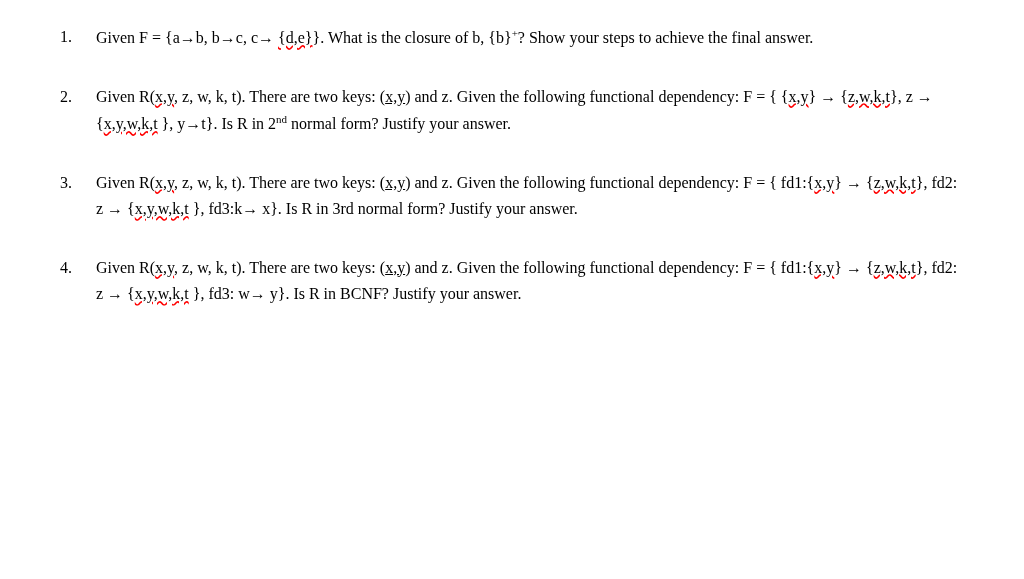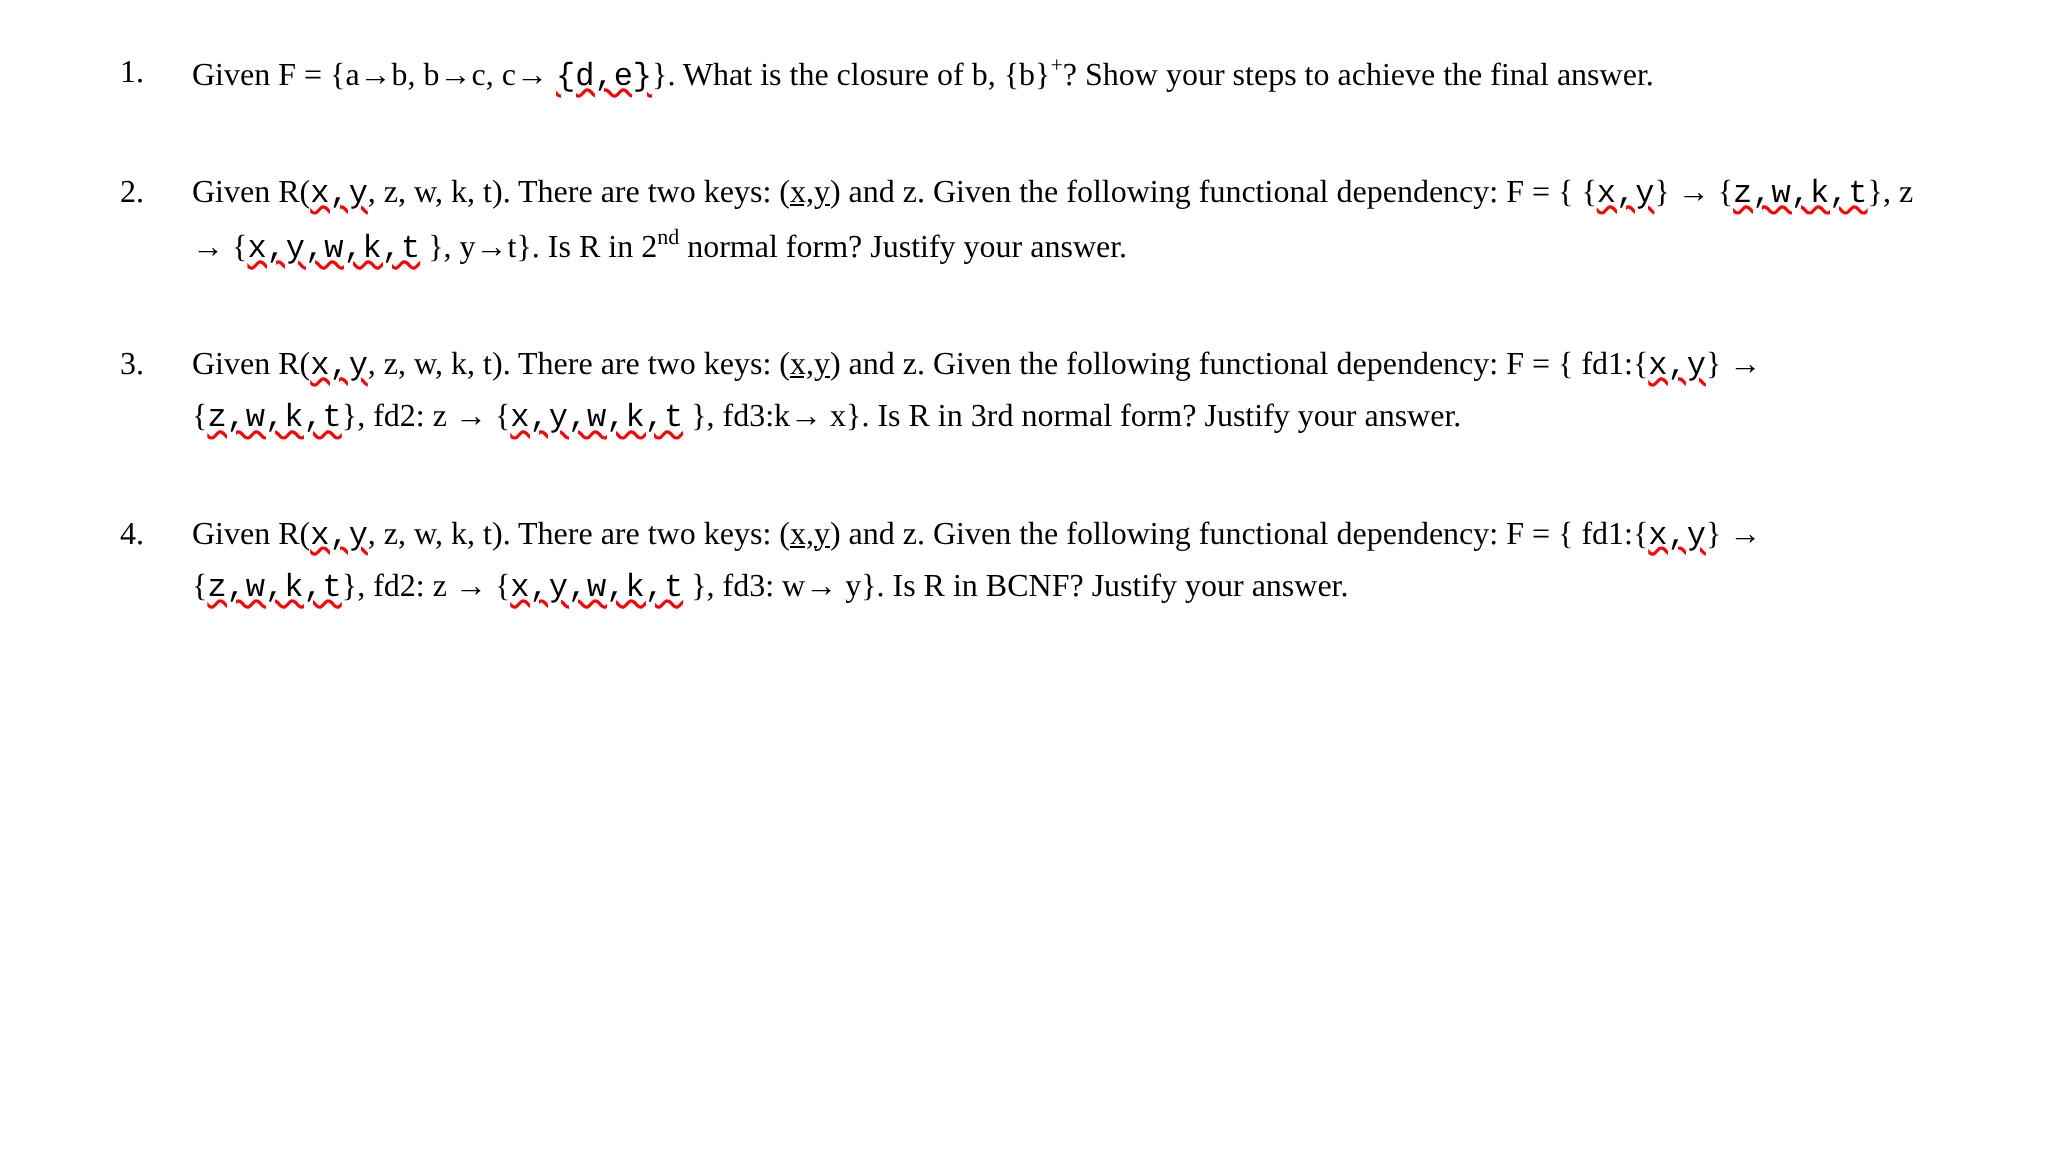--- a/index.html
+++ b/index.html
@@ -33,21 +33,20 @@
       flex: 1;
       font-size: 16px;
       line-height: 1.65;
     }
     .underline {
       text-decoration: underline;
     }
     .wavy {
       text-decoration: underline wavy red;
       text-decoration-color: red;
-      font-family: Liberation Mono, monospace;
     }
     sup {
       font-size: 11px;
       vertical-align: super;
     }
   </style>
 </head>
 <body>
 
 <ol class="question-list">

